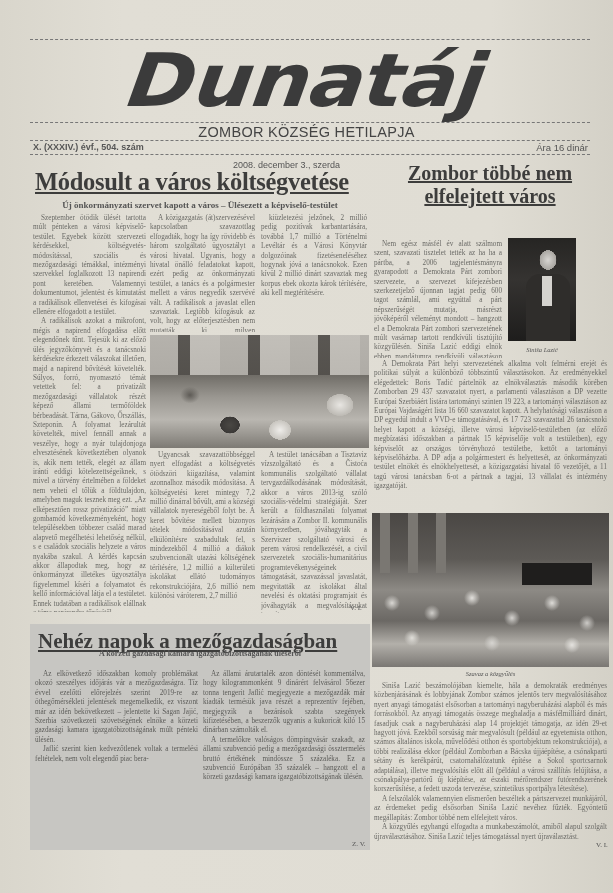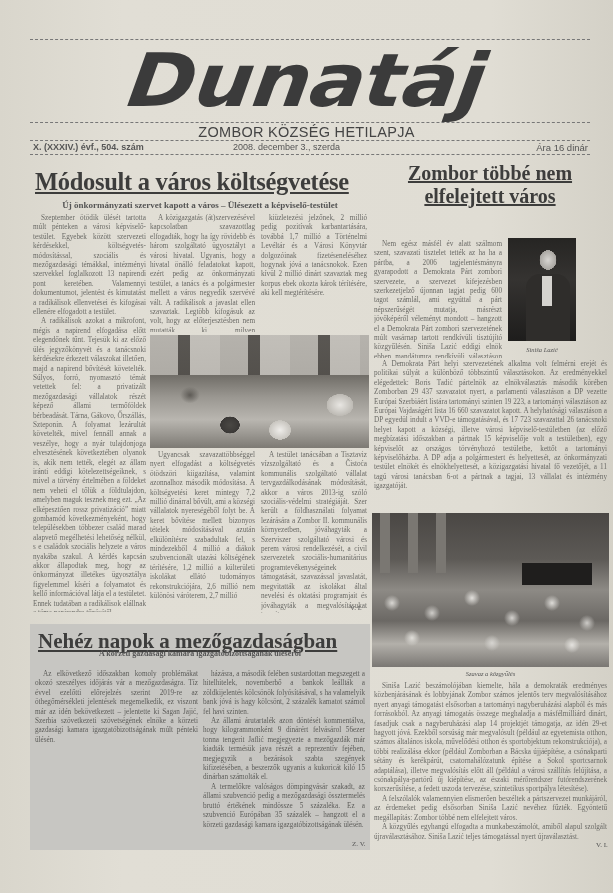--- a/index.html
+++ b/index.html
@@ -5,21 +5,21 @@
   html,body{margin:0;padding:0;}
   body{width:613px;height:893px;background:#dcd9cf;overflow:hidden;position:relative;font-family:"Liberation Serif",serif;color:#3a3a38;}
   .page{position:absolute;left:0;top:0;width:613px;height:893px;background:linear-gradient(90deg,#d9d6cc 0%,#e1ded5 20%,#e0ddd4 80%,#d4d1c7 100%);}
   .rule{position:absolute;left:30px;width:560px;border-top:1px dashed #777;}
   .masthead{position:absolute;left:0;top:40px;width:613px;height:82px;text-align:center;}
   .masthead .logo{font-family:"DejaVu Sans",sans-serif;font-weight:bold;font-style:italic;font-size:82px;line-height:82px;letter-spacing:-1px;color:#3b3b3b;transform:skewX(-8deg) scaleY(0.9);display:inline-block;}
   .subtitle{position:absolute;top:124px;left:0;width:613px;text-align:center;font-family:"Liberation Sans",sans-serif;font-size:14.5px;letter-spacing:0.3px;color:#444;}
   .infoline{position:absolute;top:142px;left:33px;width:555px;font-family:"Liberation Sans",sans-serif;font-size:9px;font-weight:bold;color:#555;}
   .infoline span{position:absolute;top:0;}
   .info-left{left:0;}
-  .info-mid{left:200px;font-weight:normal;}
+  .info-mid{left:200px;font-weight:normal;margin-top:18px;}
   .info-right{right:0;font-weight:normal;font-size:9.5px;}
   h1,h2{margin:0;font-family:"Liberation Serif",serif;font-weight:bold;color:#3d3d3c;text-decoration:underline;}
   .art1-title{position:absolute;left:35px;top:168px;width:330px;font-size:24.5px;line-height:28px;letter-spacing:-0.3px;}
   .art1-deck{position:absolute;left:30px;top:200px;width:340px;text-align:center;font-size:9px;font-weight:bold;color:#555;}
   .col{position:absolute;font-size:7.2px;line-height:9.4px;text-align:justify;color:#6a6a66;overflow:hidden;}
   .col p{margin:0;text-indent:8px;}
   .photo{position:absolute;overflow:hidden;}
   .photo1{left:150px;top:335px;width:219px;height:113px;background:
      radial-gradient(ellipse 22px 18px at 190px 70px,#e8e6e2 0%,#bdbab4 60%,transparent 61%),
      radial-gradient(ellipse 18px 16px at 130px 95px,#efedea 0%,#c8c5bf 60%,transparent 61%),
@@ -101,23 +101,23 @@
     <p>A testület tanácsában a Tisztaviz vízszolgáltató és a Čistoća kommunális szolgáltató vállalat tervgazdálkodásának módosítását, akkor a város 2013-ig szóló szociális-védelmi stratégiáját. Szer került a földhasználati folyamat lezárására a Zombor II. kommunális környezetben, jóváhagyták a Szerviszer szolgáltató városi és perem városi rendelkezését, a civil szervezetek szociális-humanitárius programtevékenységeinek támogatását, szavazással javaslatát, megvitatták az iskolákat által nevelési és oktatási programjait és jóváhagyták a megvalósításukat terveit.</p>
 
   </div>
   <div class="sign" style="left:350px;top:604px;">V. I.</div>
 
   <div class="boxed"></div>
   <h2 class="art3-title">Nehéz napok a mezőgazdaságban</h2>
   <div class="art3-deck">A körzeti gazdasági kamara igazgatóbizottságának üléséről</div>
   <div class="col" style="left:35px;top:670px;width:163px;height:178px;color:#5c5c59;">
     <p>Az elkövetkező időszakban komoly problémákat okozó szeszélyes időjárás vár a mezőgazdaságra. Tíz évvel ezelőtti előrejelzés szerint 2019-re az öthegőmérsékleti jelentések megemelkedik, ez viszont már az idén bekövetkezett – jelentette ki Sagan Jajić, Szerbia szövetkezeti szövetségének elnöke a körzeti gazdasági kamara igazgatóbizottságának múlt pénteki ülésén.</p>
+    <p>Jaflić szerint kien kedvezőtlenek voltak a termelési feltételek, nem volt elegendő piac bera-</p>
   </div>
   <div class="col" style="left:203px;top:670px;width:162px;height:168px;color:#5c5c59;">
-    <p>házásra, a második felében sustardottan megszegett a hitelhitelek, novemberbő a bankok leállták a zöldkijelentés kölcsönök folyósításával, s ha valamelyik bank jóvá is hagy kölcsönt, 2 százalék kamatot számol fel havi szinten.</p>
     <p>Az állami árutartalék azon döntését kommentálva, hogy kilogrammonként 9 dinárért felvásárol 56ezer tonna tengerit Jaflić megjegyezte a mezőgazdák már kiadták termésük java részét a reprezentív fejében, megjegyzik a bezárások szabta szegények kifizetésében, a beszerzők ugyanis a kukoricát kiló 15 dinárban számolták el.</p>
     <p>A termelőkre valóságos dömpingvásár szakadt, az állami szubvenció pedig a mezőgazdasági össztermelés bruttó értékének mindössze 5 százaléka. Ez a szubvenció Európában 35 százalék – hangzott el a körzeti gazdasági kamara igazgatóbizottságának ülésén.</p>
   </div>
   <div class="sign" style="left:352px;top:840px;">Z. V.</div>
 
   <h1 class="art2-title">Zombor többé nem elfelejtett város</h1>
 
   <div class="col" style="left:374px;top:240px;width:128px;height:118px;">
     <p>Nem egész másfél év alatt szálmom szent, szavazati tisztelet tették az ha ha a pártba, a 2006 tagjelentésmányra gyarapodott a Demokrata Párt zombori szervezete, a szervezet kifejezésben szerkezetjelző újonnan tagjat pedig 600 tagot számlál, ami egyúttal a párt népszerűségét mutatja, másrészt jövőképéről véleményt mondott – hangzott el a Demokrata Párt zombori szervezetének múlt vasárnap tartott rendkívüli tisztújító közgyűlésén. Siniša Lazić eddigi elnök ebben mandátumra rendkívüli választáson került sor, mert a helyhatósági választás után ezt bejelentették.</p>
 

